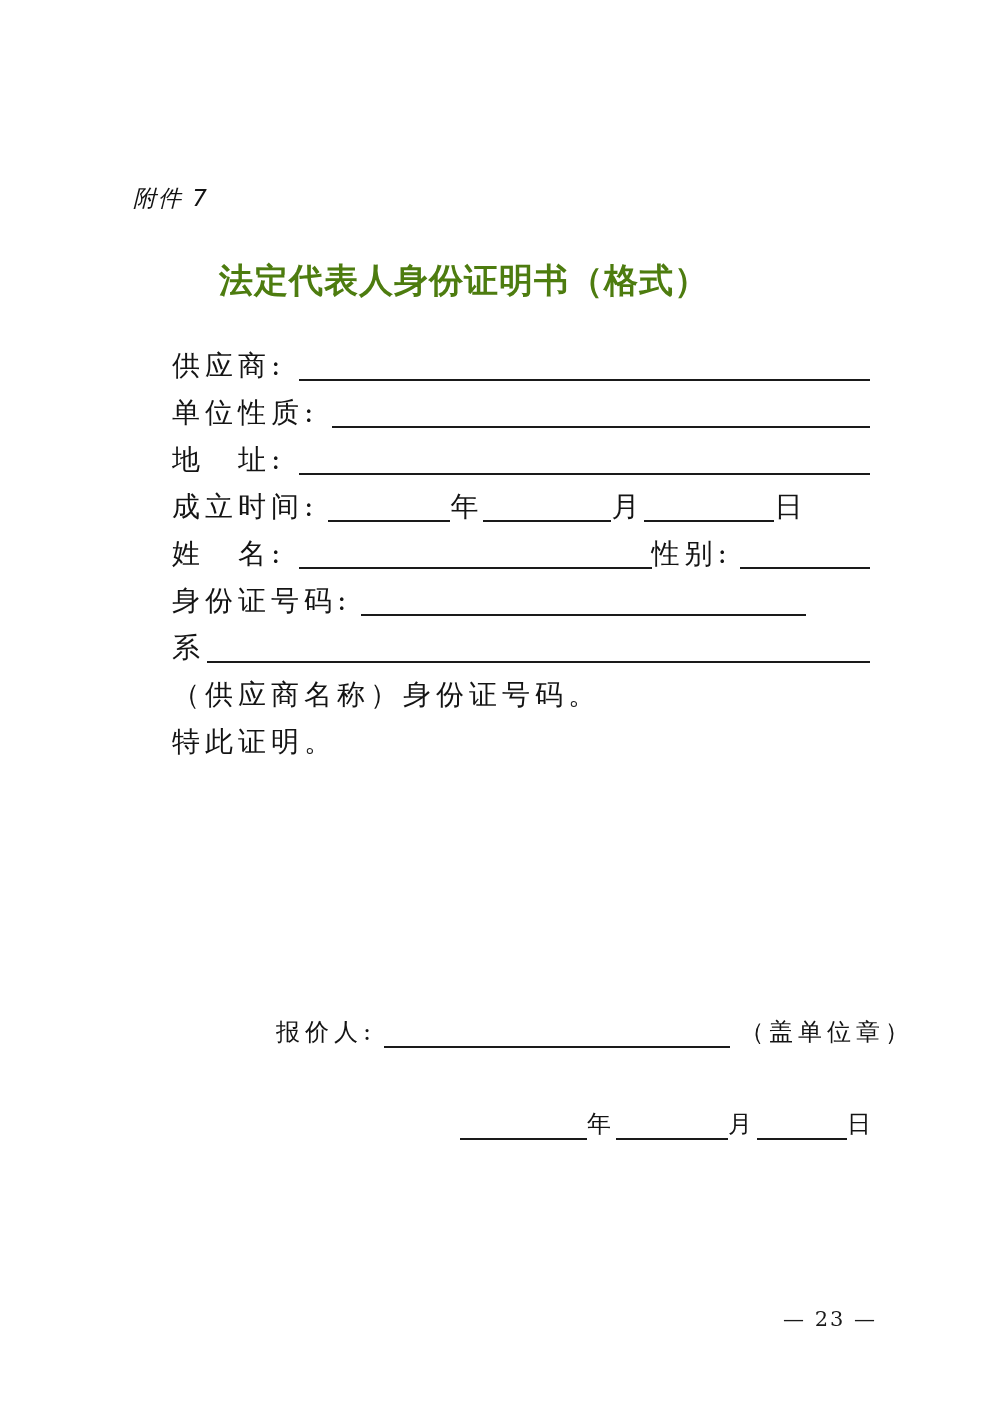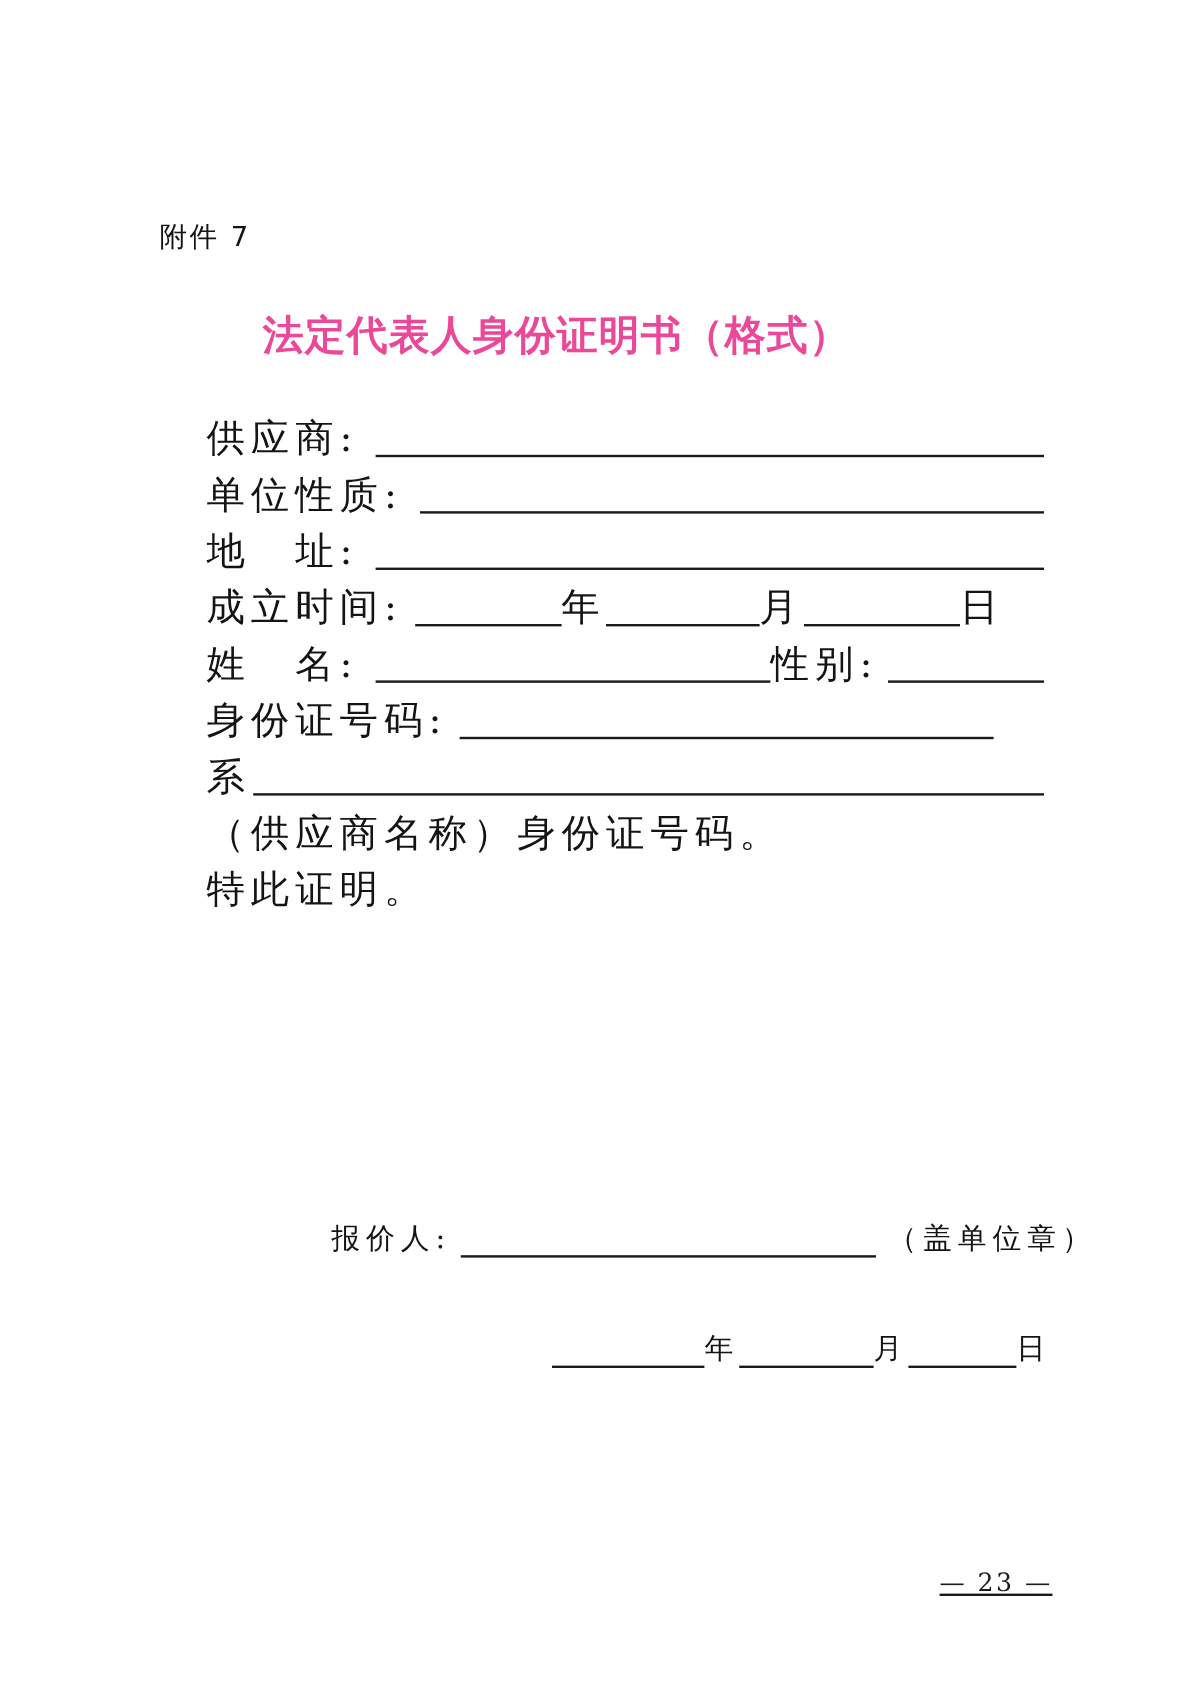--- a/index.html
+++ b/index.html
@@ -13,36 +13,37 @@
     width:1000px; height:1414px;
     background:#ffffff;
     overflow:hidden;
   }
   
   .attach-no{
     position:absolute; left:133px; top:183px;
     font-family:"DejaVu Sans","Liberation Sans",sans-serif;
     font-size:23px; line-height:30px; letter-spacing:2px;
     color:#141414;
+    font-style:italic;
   }
   
   .doc-title{
     position:absolute; left:0; top:258px; width:928px;
     text-align:center;
     font-size:34px; font-weight:bold; line-height:44px;
-    letter-spacing:1px; color:#ec4899;
+    letter-spacing:1px; color:#4d7c0f;
   }
   
   .form{
     position:absolute; left:172px; top:351px; width:698px;
   }
   .row{
-    display:flex; align-items:flex-start;
+    display:flex; align-items:center;
     height:30px; margin-bottom:17px;
-    font-size:32px; line-height:28px; letter-spacing:5px;
+    font-size:28px; line-height:28px; letter-spacing:5px;
     white-space:nowrap; color:#141414;
   }
   .lbl{ display:inline-block; line-height:28px; }
   .line{
     display:inline-block; height:28px;
     border-bottom:2px solid #1a1a1a;
   }
   .grow{ flex:1 1 auto; }
   .ml14{ margin-left:14px; } .ml10{ margin-left:10px; }
   .ml8{ margin-left:8px; }   .ml2{ margin-left:2px; }
@@ -55,21 +56,21 @@
     position:absolute;
     display:flex; align-items:flex-start;
     font-size:24px; line-height:28px; letter-spacing:5px;
     white-space:nowrap; color:#141414;
   }
   .fujian{ left:172px; top:917px; }
   .bidder{ left:276px; top:1018px; }
   .dateline{ left:460px; top:1110px; }
   .pagenum{
     position:absolute; left:783px; top:1307px;
-    font-size:21px; letter-spacing:2px; color:#1a1a1a;text-decoration:underline;
+    font-size:21px; letter-spacing:2px; color:#1a1a1a;
   }
 </style>
 </head>
 <body>
 
 <div class="page">
 
   <div class="attach-no">附件 7</div>
 
   <div class="doc-title">法定代表人身份证明书（格式）</div>

